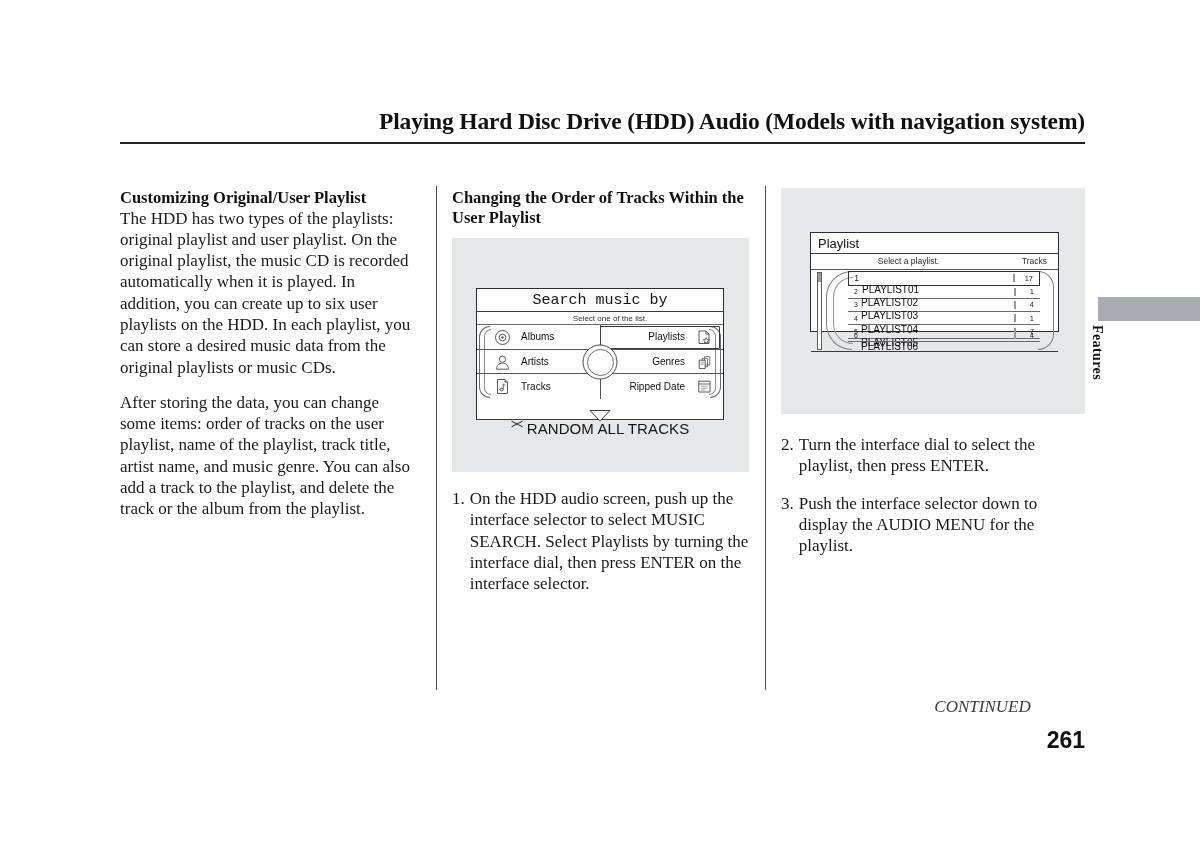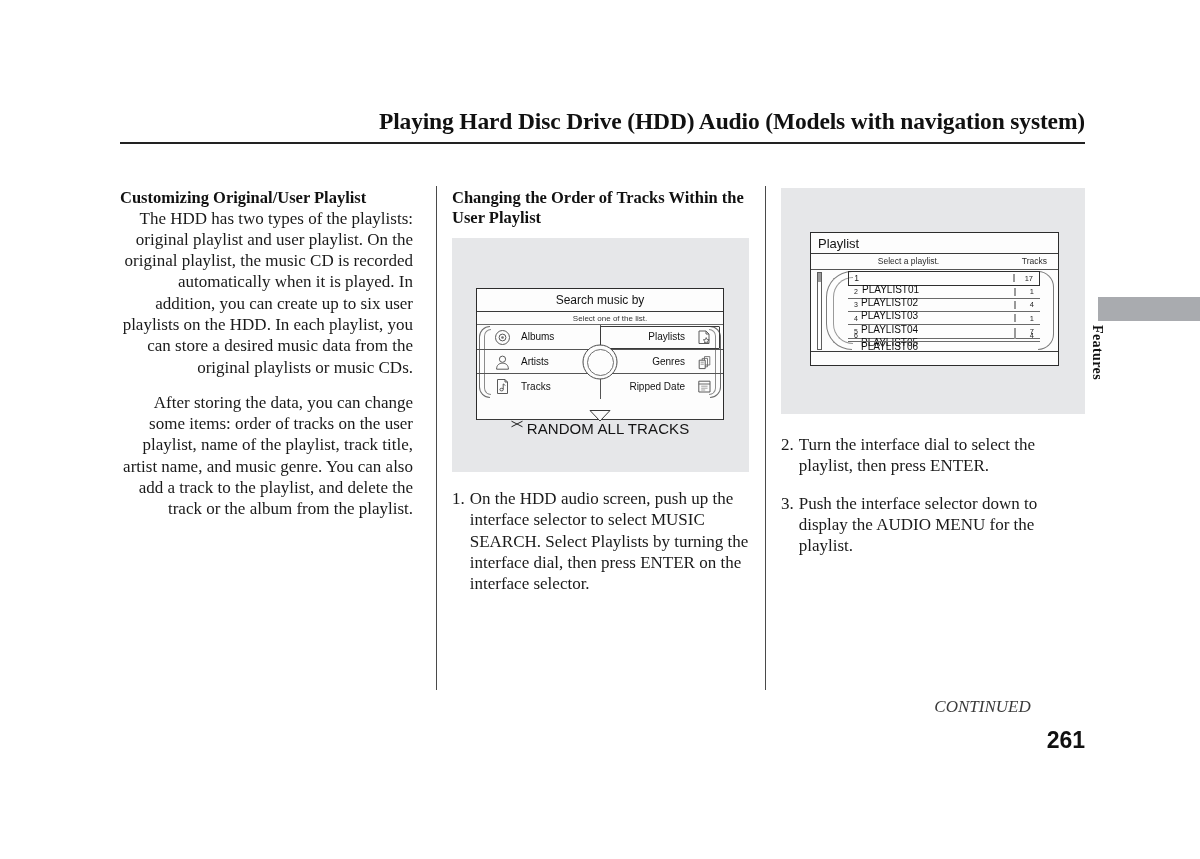--- a/index.html
+++ b/index.html
@@ -61,21 +61,21 @@
     font-weight: bold;
     font-size: 16.5px;
     line-height: 19.5px;
     color: #111;
   }
   .body-text {
     font-family: "Liberation Serif", serif;
     font-size: 17px;
     line-height: 21.3px;
     color: #1a1a1a;
-    text-align: right;
+    text-align: left;
   }
 
   
   .col-left {
     position: absolute;
     left: 120px;
     top: 188px;
     width: 293px;
   }
   .col-left .para { margin-top: 14px; }
@@ -143,22 +143,22 @@
     top: 50px;
     width: 248px;
     height: 132px;
   }
   .sm-title {
     height: 22px;
     border-bottom: 1.1px solid #3a3a3a;
     display: flex;
     align-items: center;
     justify-content: center;
-    font-family: Liberation Sans, sans-serif;
-    font-size: 12px;
+    font-family: Liberation Mono, monospace;
+    font-size: 15px;
     color: #141414;
   }
   .sm-sub {
     height: 12px;
     border-bottom: 1.1px solid #6a6a6a;
     display: flex;
     align-items: center;
     justify-content: center;
     font-family: "Liberation Sans", sans-serif;
     font-size: 8px;
@@ -299,21 +299,21 @@
     transform: translateX(-50%);
     width: 22px;
     height: 12px;
   }
 
   
   .screen-right {
     left: 29px;
     top: 44px;
     width: 249px;
-    height: 134px;
+    height: 100px;
   }
   .pl-title {
     height: 21px;
     border-bottom: 1.1px solid #3a3a3a;
     display: flex;
     align-items: center;
     font-family: "Liberation Sans", sans-serif;
     font-size: 13px;
     color: #131313;
     padding-left: 7px;

